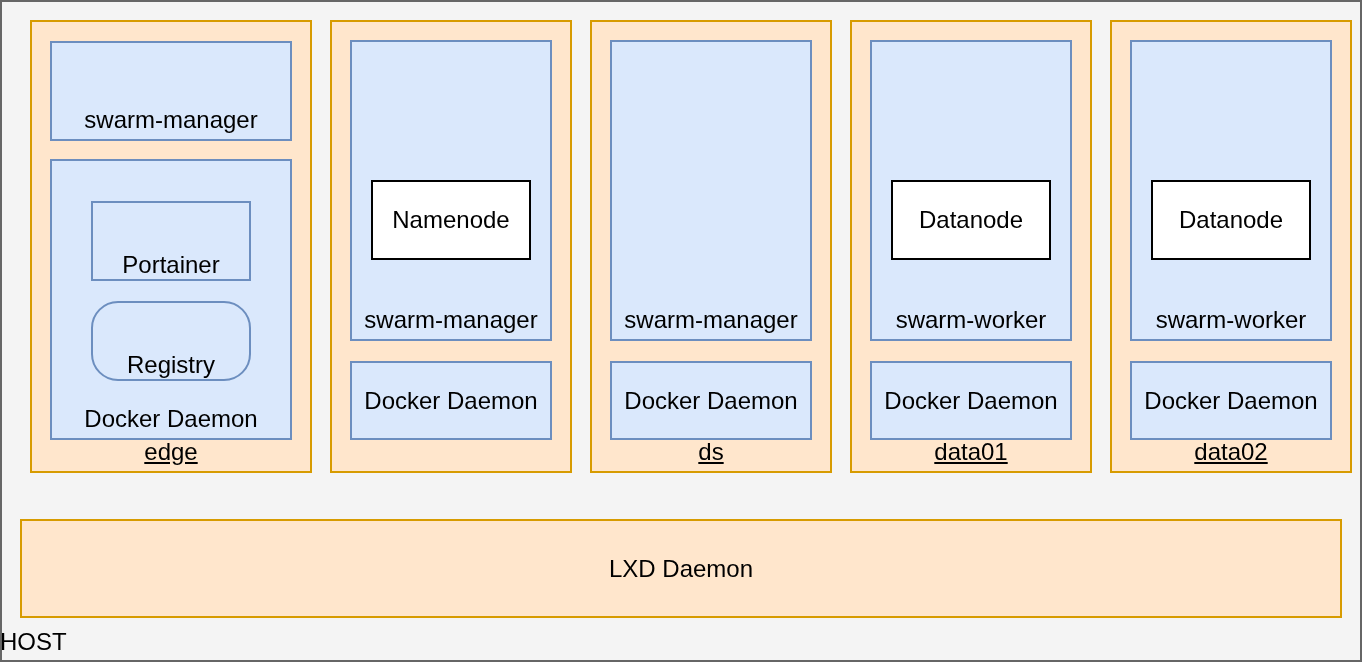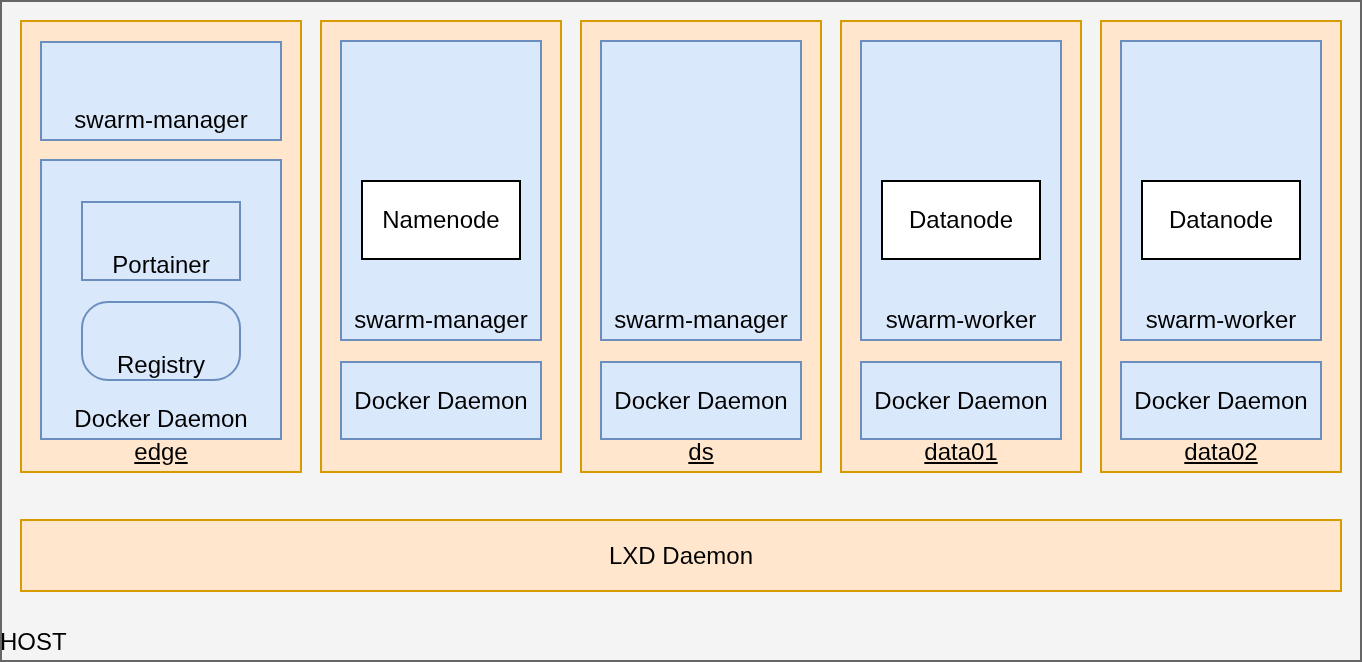--- a/index.html
+++ b/index.html
@@ -14,20 +14,21 @@
     font-size: 24px;
     color: #000000;
     overflow: hidden;
   }
   .col {
     position: absolute;
     top: 20px;
     height: 453px;
     background: #ffe6cc;
     border: 2px solid #d79b00;
+    margin-left: 10px;
   }
   .col-edge   { left: 20px;   width: 282px; }
   .col-mt01   { left: 320px;  width: 242px; }
   .col-ds     { left: 580px;  width: 242px; }
   .col-data01 { left: 840px;  width: 242px; }
   .col-data02 { left: 1100px; width: 242px; }
 
   .box {
     position: absolute;
     left: 18px;
@@ -80,21 +81,21 @@
     text-align: center;
     white-space: nowrap;
     text-decoration: underline;
   }
 
   .lxd-bar {
     position: absolute;
     left: 20px;
     top: 519px;
     width: 1322px;
-    height: 73px;
+    height: 99px;
     background: #ffe6cc;
     border: 2px solid #d79b00;
     display: flex; align-items: center; justify-content: center;
   }
   .host-label {
     position: absolute;
     left: 0; right: 0;
     top: 628px;
     text-align: left;
   }

